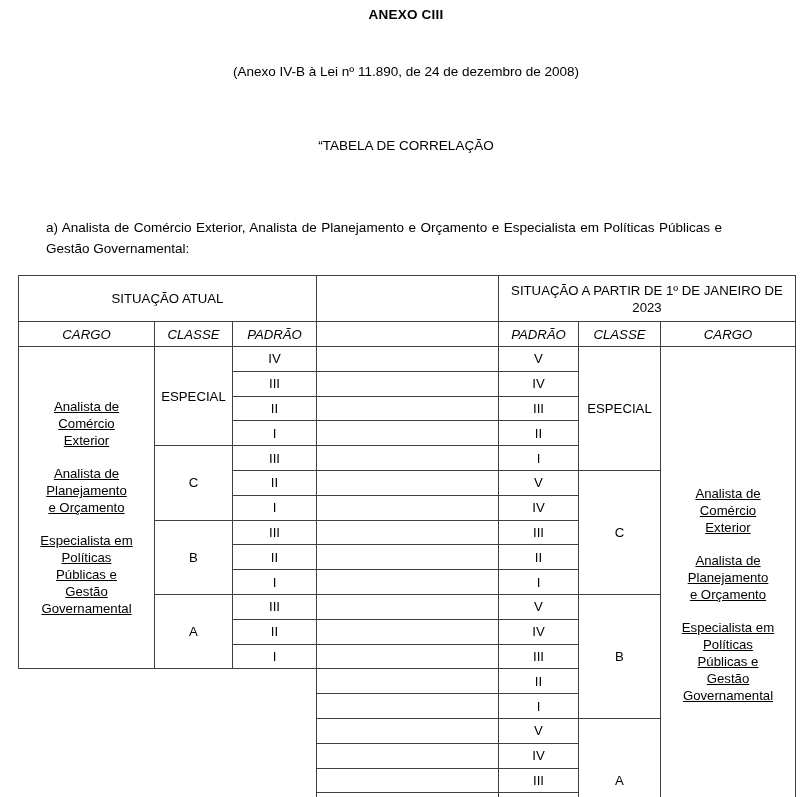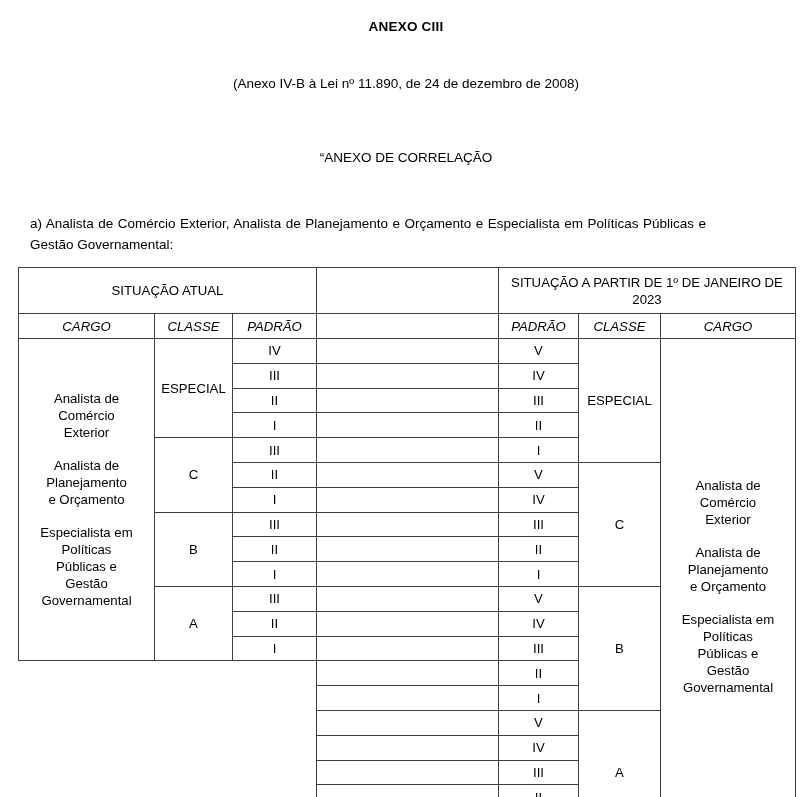--- a/index.html
+++ b/index.html
@@ -22,21 +22,21 @@
     height: 797px;
     box-sizing: border-box;
   }
 
   
   .doc-title {
     text-align: center;
     font-size: 13.5px;
     font-weight: bold;
     letter-spacing: .2px;
-    margin: 12px;
+    margin: 0;
     padding-top: 6px;
     line-height: 18px;
   }
   .doc-subtitle {
     text-align: center;
     font-size: 13.5px;
     font-weight: normal;
     margin: 18px;
     padding-top: 21px;
     line-height: 18px;
@@ -47,21 +47,21 @@
     font-weight: normal;
     margin: 0;
     padding-top: 38px;
     line-height: 18px;
   }
   .section-para {
     text-align: justify;
     text-align-last: left;
     font-size: 13.5px;
     line-height: 20.5px;
-    margin: 0;
+    margin: 16px;
     padding: 47px 18px 0 30px;
     box-sizing: border-box;
     width: 724px;
   }
 
   
   .table-wrap {
     position: relative;
     margin-top: 12px;
     margin-left: 18px;
@@ -104,30 +104,30 @@
     font-style: italic;
   }
   .row-data {
     height: 24.8px;
   }
   .cargo-cell {
     line-height: 22.5px;
     padding: 2px 4px;
   }
   .cargo-cell .blk + .blk { margin-top: 16px; }
-  .blk { display: block; }
+  .blk { display: block; text-decoration: underline; }
 </style>
 </head>
 <body>
 
 <div class="page">
 
   <h1 class="doc-title">ANEXO CIII</h1>
   <p class="doc-subtitle">(Anexo IV-B à Lei nº 11.890, de 24 de dezembro de 2008)</p>
-  <p class="doc-tabletitle">“ANEXO DE CORRELAÇÃO</p>
+  <p class="doc-tabletitle">“TABELA DE CORRELAÇÃO</p>
   <p class="section-para">a) Analista de Comércio Exterior, Analista de Planejamento e Orçamento e Especialista em Políticas Públicas e Gestão Governamental:</p>
 
   <div class="table-wrap">
     <table class="grid">
       <colgroup>
         <col class="c-cargoL">
         <col class="c-classeL">
         <col class="c-padraoL">
         <col class="c-gap">
         <col class="c-padraoR">

